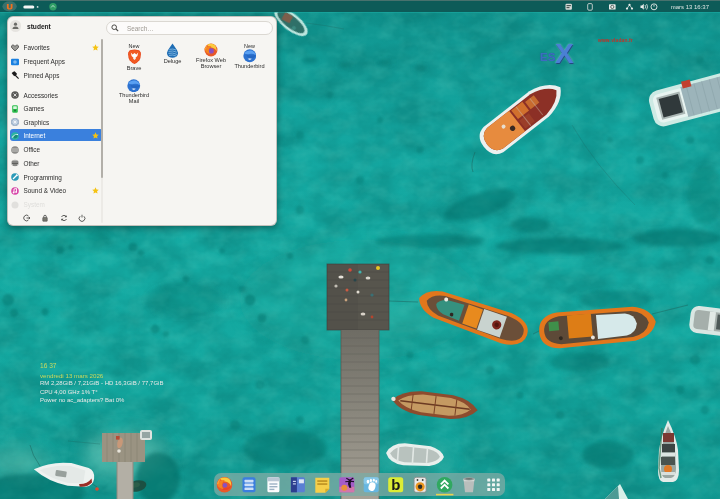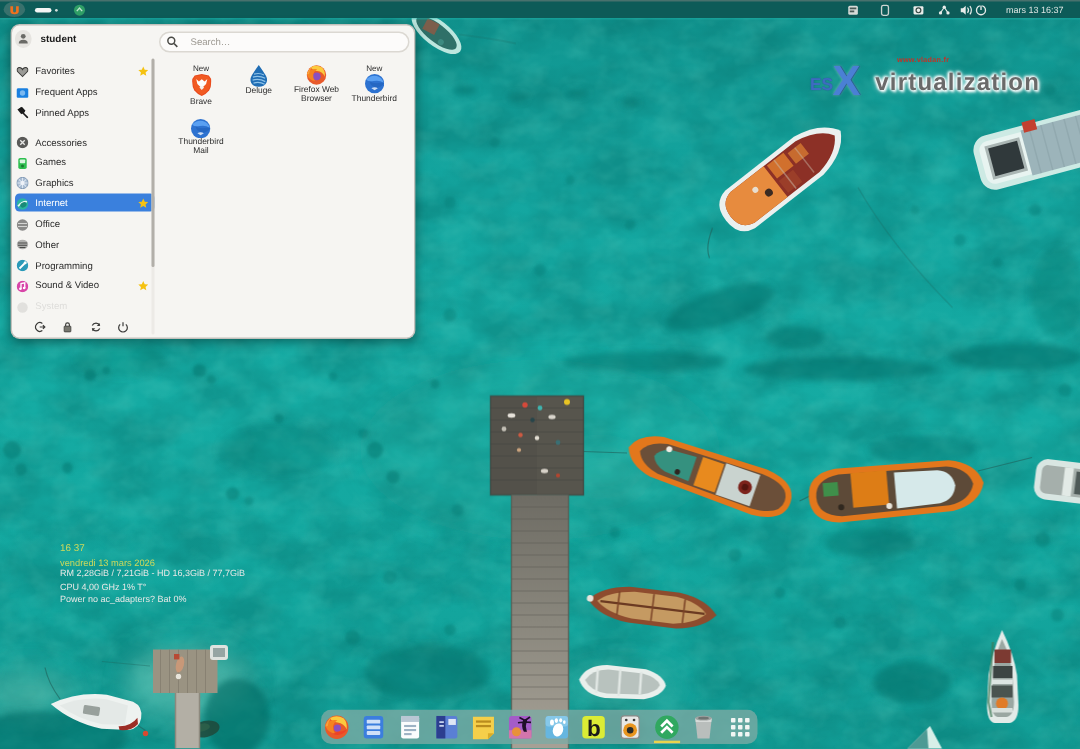--- a/index.html
+++ b/index.html
@@ -362,21 +362,20 @@
 <line x1="654" y1="3.4" x2="654" y2="6.4" stroke="#0d5b58" stroke-width="1.6"></line>
 <line x1="654" y1="3.6" x2="654" y2="6.6" stroke="#e8ecea" stroke-width="0.9"></line>
 </g>
 <text x="709" y="8.8" font-family="Liberation Sans" font-size="6" fill="#dfe6e3" text-anchor="end">mars 13  16:37</text>
 </svg>
 
 <div class="abs" style="left:540px;top:34px;width:175px;height:36px;">
 <div class="abs" style="left:58px;top:3.5px;font-size:4.8px;font-weight:bold;color:#c23326;letter-spacing:0.2px;">www.vladan.fr</div>
 <div class="abs" style="left:0px;top:16.5px;font-size:11.5px;font-weight:bold;color:#3d6cc0;text-shadow:0 0 1px #2a4f96;">ES</div>
 <div class="abs" style="left:15px;top:4px;font-size:28px;font-weight:bold;color:#4a80d4;text-shadow:0.5px 0.5px 1px #20407e,0 0 2px rgba(255,255,255,.5);">X</div>
-<div class="abs" style="left:43.5px;top:12.5px;font-size:16px;font-weight:bold;color:#6a6a6a;letter-spacing:0.8px;text-shadow:0 0 2px #ffffff,0 0 2px #ffffff,0 0 4px #ffffff,1px 1px 2px #ffffff,-1px -1px 2px #ffffff;">virtualization</div>
 </div>
 
 <div id="conky">
 <div class="ck" style="top:362px;font-size:6.6px;color:#ccd95c;">16 37</div>
 <div class="ck" style="top:371.5px;font-size:6.2px;color:#ccd95c;">vendredi 13 mars 2026</div>
 <div class="ck" style="top:380.3px;font-size:6px;color:#e9e9e7;">RM 2,28GiB / 7,21GiB - HD 16,3GiB / 77,7GiB</div>
 <div class="ck" style="top:388.6px;font-size:6px;color:#e9e9e7;">CPU 4,00 GHz 1%  T°</div>
 <div class="ck" style="top:396.8px;font-size:6px;color:#e9e9e7;">Power no ac_adapters? Bat 0%</div>
 </div>
 

